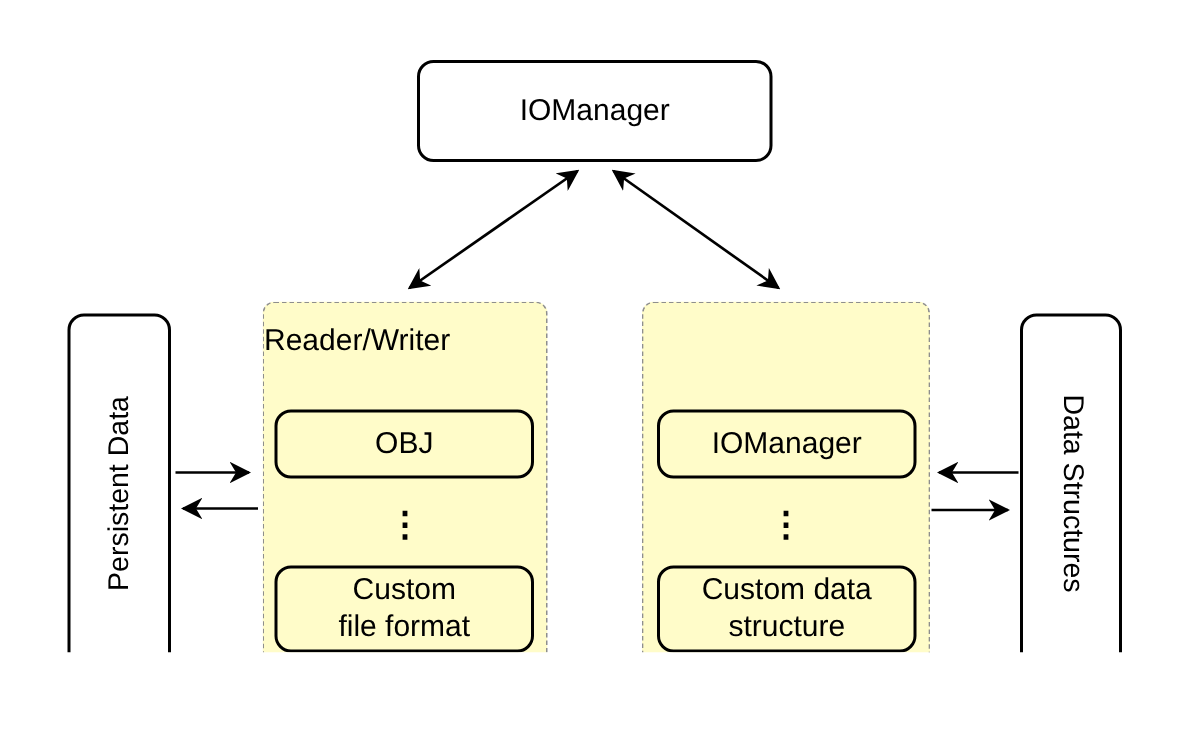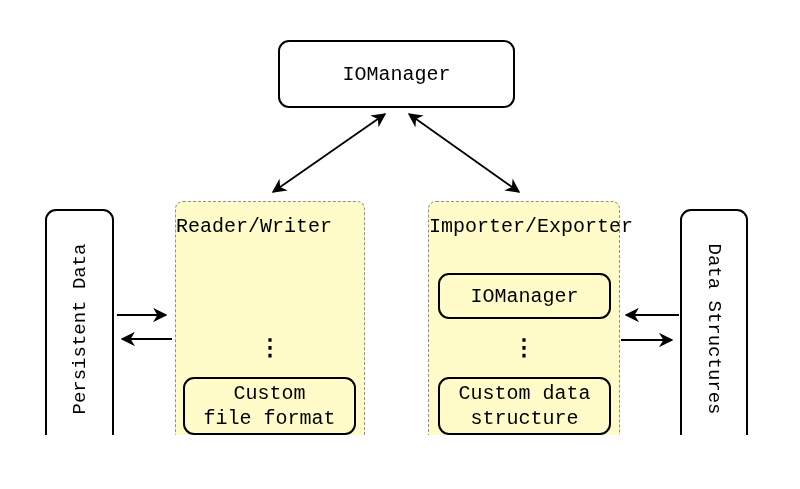--- a/index.html
+++ b/index.html
@@ -5,21 +5,21 @@
   :root{
     --group-fill:#FFFCC9;
     --group-border:#8e8e8e;
     --node-border:#000000;
     --node-fill:#ffffff;
     --arrow:#000000;
   }
   html,body{margin:0;padding:0;background:#ffffff;}
   #canvas{
     position:relative;width:800px;height:435px;background:#ffffff;
-    font-family:Liberation Mono, monospace;color:#000;overflow:hidden;
+    font-family:Liberation Sans, sans-serif;color:#000;overflow:hidden;
   }
   .node{
     position:absolute;background:var(--node-fill);
     border:2.5px solid var(--node-border);border-radius:11px;
     display:flex;align-items:center;justify-content:center;
     font-size:20px;box-sizing:border-box;
   }
   .group{
     position:absolute;background:var(--group-fill);
     border:1.5px dashed var(--group-border);border-radius:8px;
@@ -72,29 +72,31 @@
     <line class="edge" x1="679" y1="315" x2="626" y2="315" marker-end="url(#arr)"></line>
     <line class="edge" x1="621" y1="340" x2="672" y2="340" marker-end="url(#arr)"></line>
   </svg>
 
   <div class="node" style="left:278px;top:40px;width:237px;height:68px;">
     <span>IOManager</span>
   </div>
 
   <div class="group" style="left:175px;top:201px;width:190px;height:252px;">
     <div class="group-title">Reader/Writer</div>
+    <div class="inner-node" style="left:7px;right:8px;top:71px;height:46px;">
+      <span>OBJ</span>
+    </div>
     <div class="ellipsis" style="top:132px;">⋮</div>
     <div class="inner-node" style="left:7px;right:8px;top:175px;height:58px;">
       <span>Custom</span>
       <span>file format</span>
     </div>
   </div>
 
   <div class="group" style="left:428px;top:201px;width:192px;height:252px;">
-    <div class="group-title">Importer/Exporter</div>
     <div class="inner-node" style="left:9px;right:8px;top:71px;height:46px;">
       <span>IOManager</span>
     </div>
     <div class="ellipsis" style="top:132px;">⋮</div>
     <div class="inner-node" style="left:9px;right:8px;top:175px;height:58px;">
       <span>Custom data</span>
       <span>structure</span>
     </div>
   </div>
 

